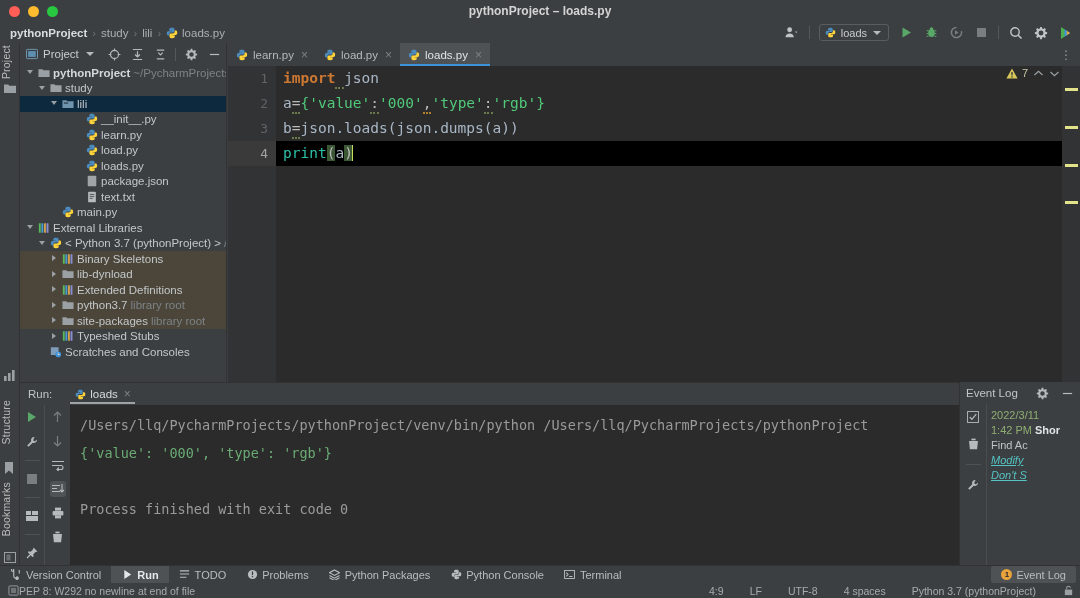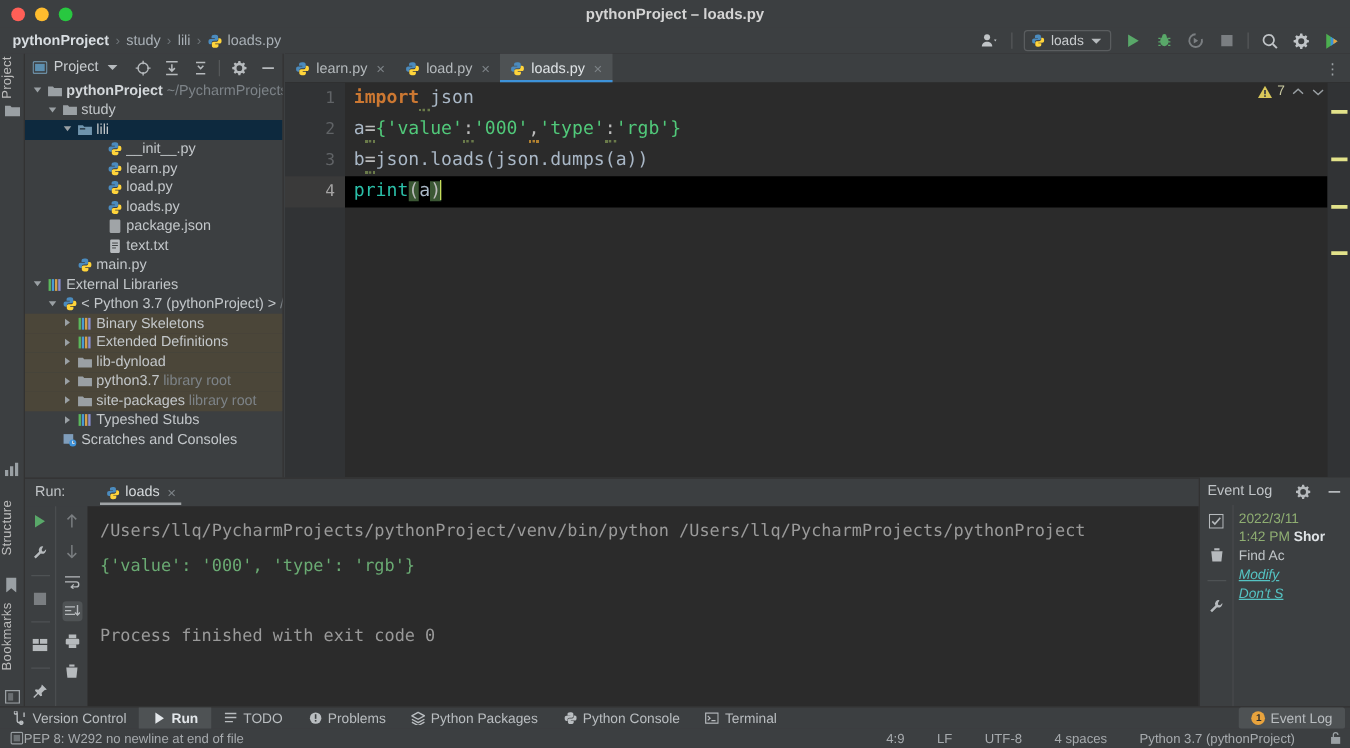--- a/index.html
+++ b/index.html
@@ -140,21 +140,21 @@
   .insp {
     position: absolute; top: 1px; right: 20px; display: flex; align-items: center; gap: 4px;
     font-size: 11px; color: #c7c7a0;
   }
 
   
   .runpanel {
     position: absolute; top: 382px; left: 20px; width: 1060px; height: 192px;
     background: #3c3f41; border-top: 1px solid #323232;
   }
-  .rp-head { height: 22px; display: flex; align-items: center; padding-left: 8px; gap: 26px; position: relative; }
+  .rp-head { height: 22px; display: flex; align-items: center; padding-left: 8px; gap: 16px; position: relative; }
   .rp-lbl { font-size: 11.5px; color: #c0c4c7; }
   .rp-tab {
     display: flex; align-items: center; gap: 4px; font-size: 11.5px; color: #d6dadd;
     padding: 0 6px; height: 20px; position: relative;
   }
   .rp-tab::after { content: ''; position: absolute; left: 2px; right: 2px; bottom: 0; height: 2px; background: #9fa3a6; }
   .rp-right { position: absolute; right: 6px; top: 3px; display: flex; align-items: center; gap: 10px; }
 
   .rp-body { position: absolute; top: 22px; left: 0; right: 0; bottom: 0; display: flex; }
   .rp-tools { width: 24px; background: #3c3f41; padding-top: 4px; display: flex; flex-direction: column; align-items: center; gap: 9px; }
@@ -518,36 +518,36 @@
               <rect x="7" y="1.5" width="2.2" height="11" fill="#d4a14a"></rect>
               <rect x="10" y="1.5" width="2.2" height="11" fill="#8a8ed4"></rect>
             </svg>
           </span>
           <span>Binary Skeletons</span>
         </div>
         <div class="row lib" style="padding-left: 30px;">
           <span class="chev right"></span>
           <span class="ico">
             <svg width="12" height="12" viewBox="0 0 14 14">
+              <path d="M0.5 2.5h4.6l1.1 1.4H13.5V11.6H0.5z" fill="#9aa0a4"></path>
+            </svg>
+          </span>
+          <span>lib-dynload</span>
+        </div>
+        <div class="row lib" style="padding-left: 30px;">
+          <span class="chev right"></span>
+          <span class="ico">
+            <svg width="12" height="12" viewBox="0 0 14 14">
               <rect x="1" y="1.5" width="2.2" height="11" fill="#5bb85b"></rect>
               <rect x="4" y="1.5" width="2.2" height="11" fill="#4a9bd4"></rect>
               <rect x="7" y="1.5" width="2.2" height="11" fill="#d4a14a"></rect>
               <rect x="10" y="1.5" width="2.2" height="11" fill="#8a8ed4"></rect>
             </svg>
           </span>
           <span>Extended Definitions</span>
-        </div>
-        <div class="row lib" style="padding-left: 30px;">
-          <span class="chev right"></span>
-          <span class="ico">
-            <svg width="12" height="12" viewBox="0 0 14 14">
-              <path d="M0.5 2.5h4.6l1.1 1.4H13.5V11.6H0.5z" fill="#9aa0a4"></path>
-            </svg>
-          </span>
-          <span>lib-dynload</span>
         </div>
         <div class="row lib" style="padding-left: 30px;">
           <span class="chev right"></span>
           <span class="ico">
             <svg width="12" height="12" viewBox="0 0 14 14">
               <path d="M0.5 2.5h4.6l1.1 1.4H13.5V11.6H0.5z" fill="#9aa0a4"></path>
             </svg>
           </span>
           <span>python3.7</span>
           <span class="dim"> library root</span>

